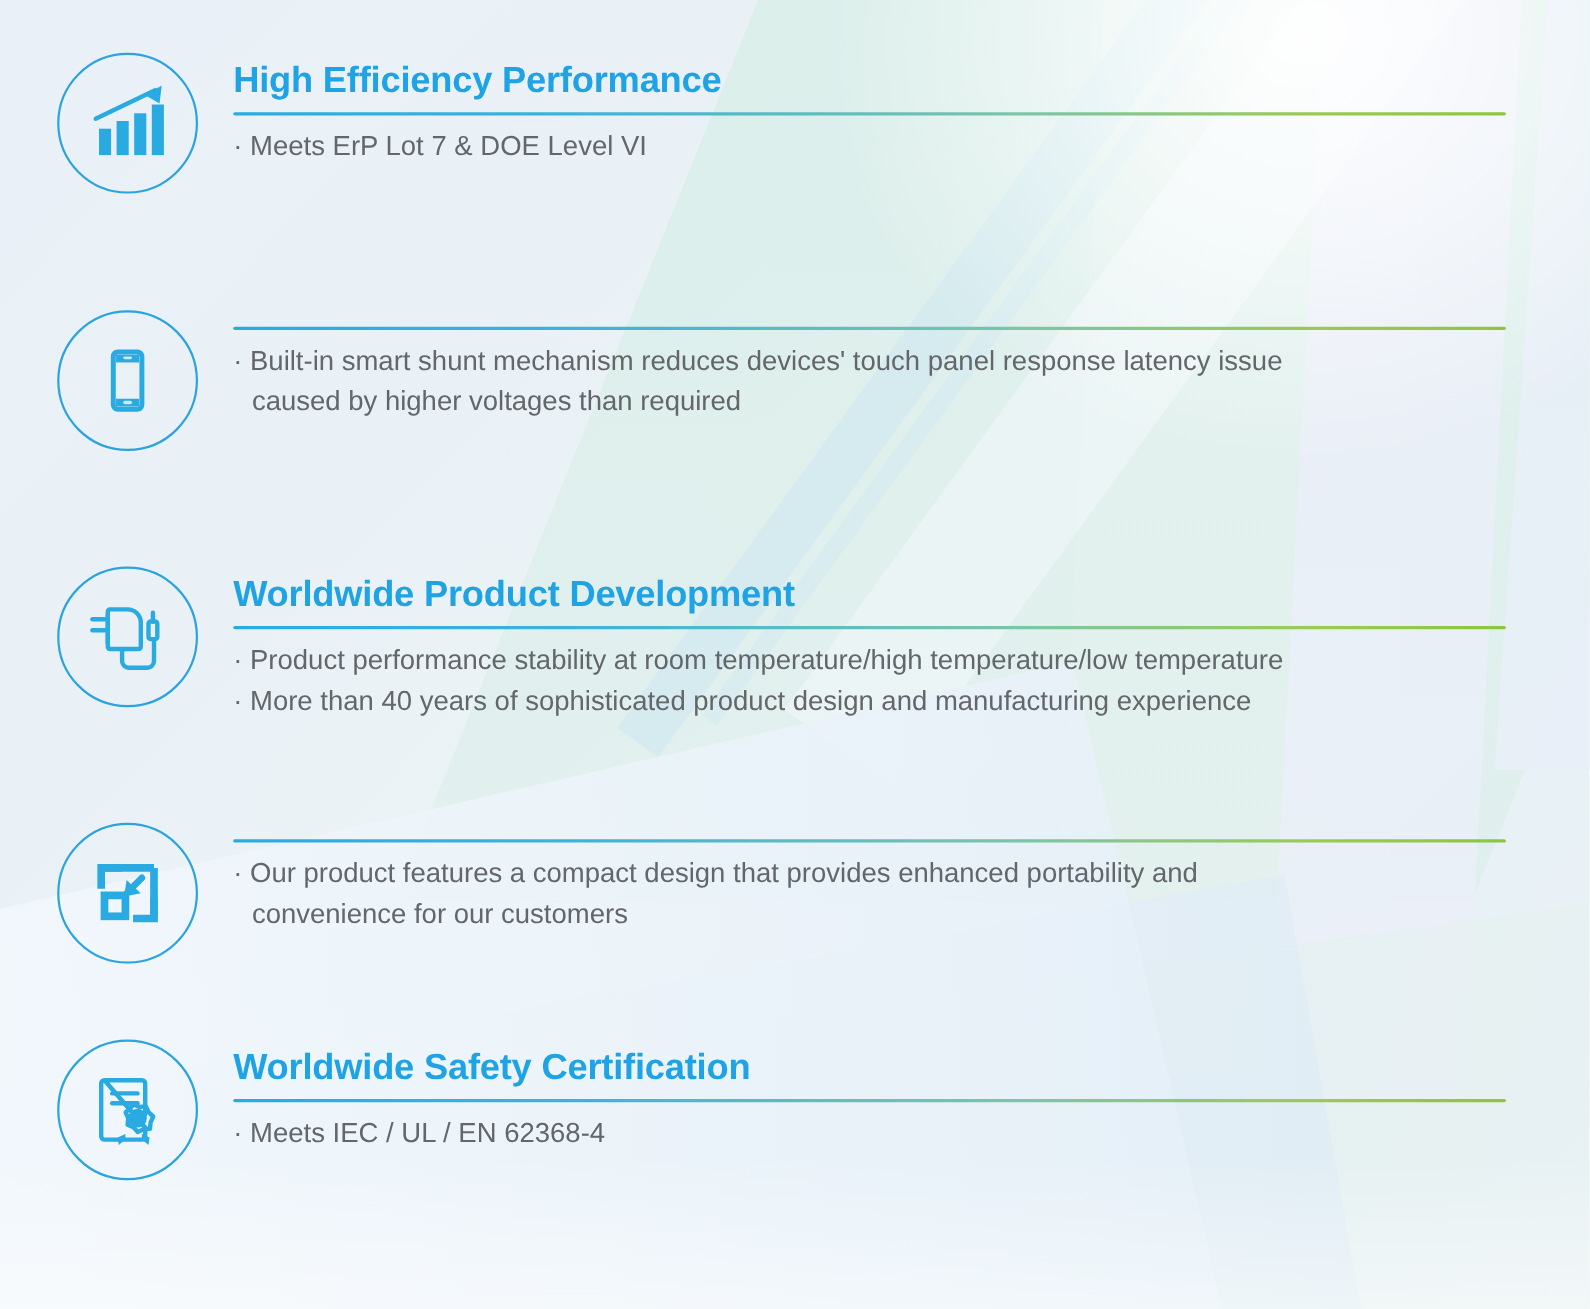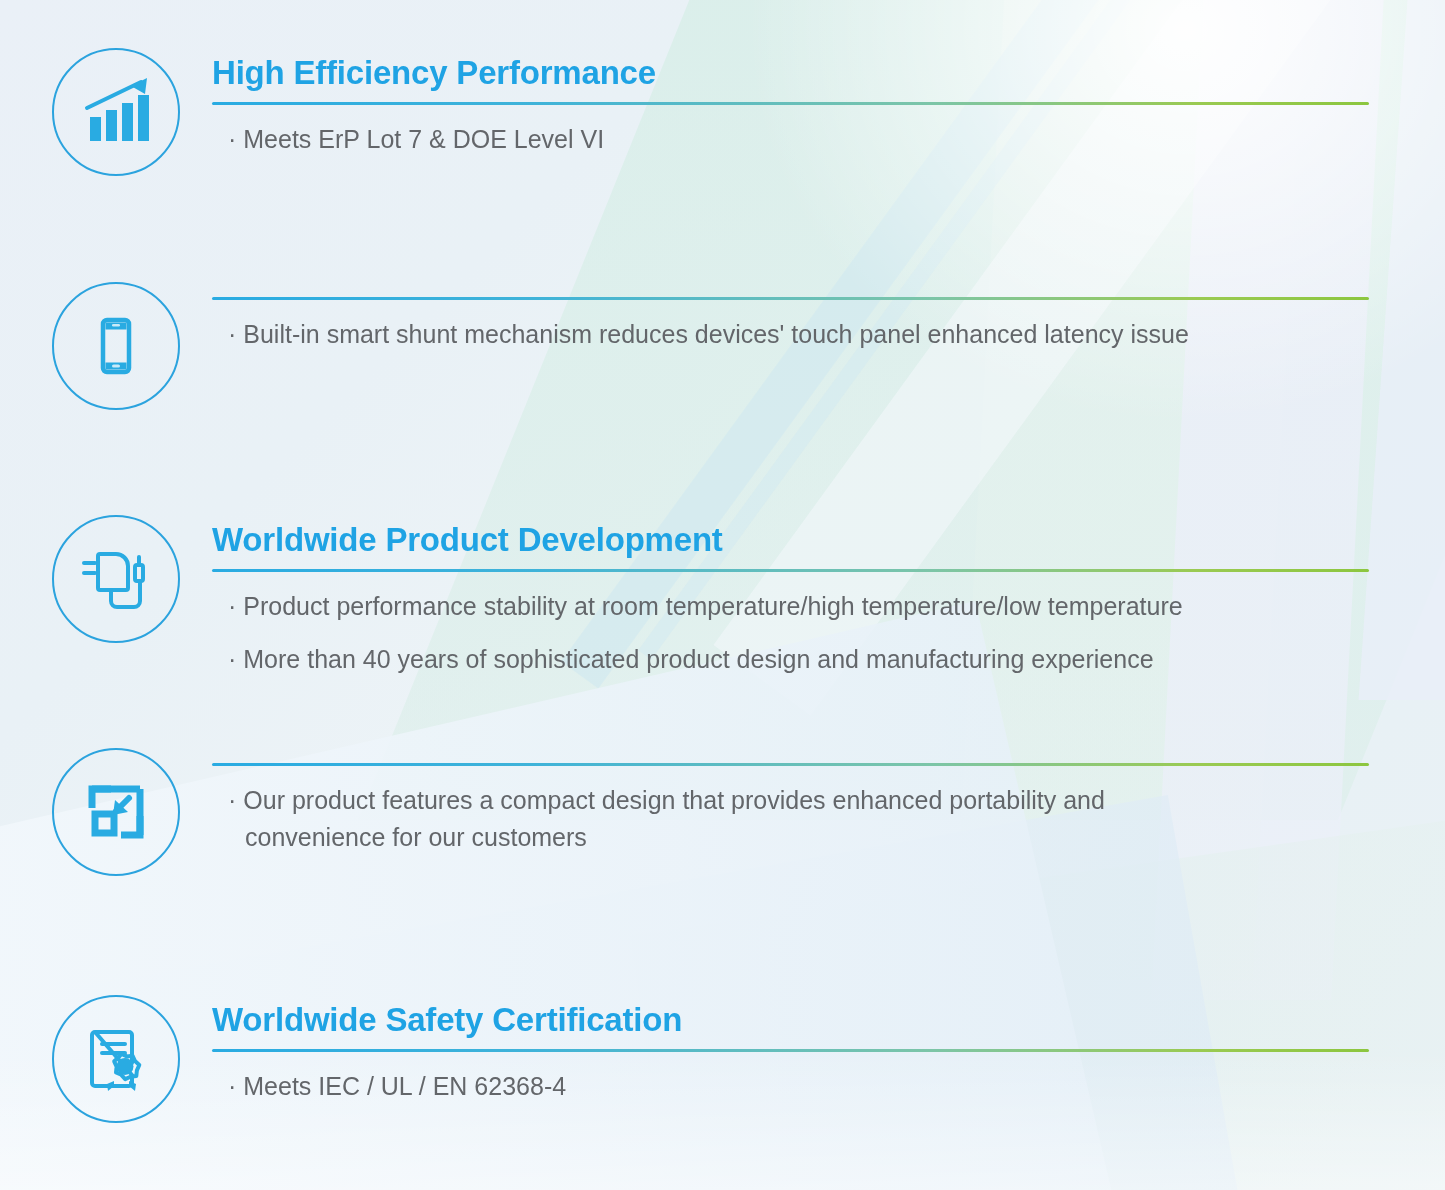--- a/index.html
+++ b/index.html
@@ -140,21 +140,21 @@
     width: 1157px;
     margin-top: 9px;
     margin-bottom: 10px;
     background: linear-gradient(90deg, #29ABE2 0%, #3FB3D9 28%, #7CC5A8 62%, #9ACA52 85%, #8CC63F 100%);
     border-radius: 2px;
   }
   .bullet {
     color: #63666A;
     font-size: 25px;
     line-height: 1.47;
-    margin: 16px;
+    margin: 0;
     white-space: nowrap;
   }
   .bullet .dot {
     color: #63666A;
   }
   .bullet .cont {
     padding-left: 17px;
     display: inline-block;
   }
 </style>
@@ -210,22 +210,23 @@
           <rect x="23.5" y="10.5" width="21" height="7" fill="#29ABE2"></rect>
           <rect x="23.5" y="50.5" width="21" height="7" fill="#29ABE2"></rect>
           <rect x="30" y="12" width="8" height="2.6" rx="1.3" fill="#ffffff" opacity="0.75"></rect>
           <rect x="30" y="52.4" width="8" height="3.2" rx="1.6" fill="#ffffff" opacity="0.75"></rect>
         </svg>
       </div>
       <div class="feature-body">
         <div class="divider"></div>
         <p class="bullet">
           <span class="dot">·</span>
-          <span>Built-in smart shunt mechanism reduces devices' touch panel enhanced latency issue</span>
+          <span>Built-in smart shunt mechanism reduces devices' touch panel response latency issue</span>
           <br>
+          <span class="cont">caused by higher voltages than required</span>
         </p>
       </div>
     </div>
 
     <div class="feature" style="top:515px;">
       <div class="icon-wrap">
         <svg width="76" height="70" viewBox="0 0 76 70" aria-hidden="true">
           <g fill="none" stroke="#29ABE2" stroke-width="4" stroke-linecap="round" stroke-linejoin="round">
             <path d="M22 10 h16 a12 12 0 0 1 12 12 v22 a2 2 0 0 1 -2 2 h-26 a2 2 0 0 1 -2 -2 v-32 a2 2 0 0 1 2 -2 z"></path>
             <line x1="20" y1="15" x2="20" y2="41"></line>
@@ -271,21 +272,21 @@
         <div class="divider"></div>
         <p class="bullet">
           <span class="dot">·</span>
           <span>Our product features a compact design that provides enhanced portability and</span>
           <br>
           <span class="cont">convenience for our customers</span>
         </p>
       </div>
     </div>
 
-    <div class="feature" style="top:995px;">
+    <div class="feature" style="top:945px;">
       <div class="icon-wrap">
         <svg width="70" height="72" viewBox="0 0 70 72" aria-hidden="true">
           <g fill="none" stroke="#29ABE2" stroke-width="4" stroke-linejoin="round" stroke-linecap="round">
             <path d="M14 9 h34 a3 3 0 0 1 3 3 v28 M51 52 v8 a3 3 0 0 1 -3 3 h-34 a3 3 0 0 1 -3 -3 v-48 a3 3 0 0 1 3 -3 z"></path>
             <line x1="21" y1="21" x2="44" y2="21"></line>
             <line x1="21" y1="30" x2="44" y2="30"></line>
           </g>
           <g fill="#29ABE2">
             <path d="M33 58 l-7 3 l1 7 l6 -5 z"></path>
             <path d="M48 58 l7 3 l-1 7 l-6 -5 z"></path>

